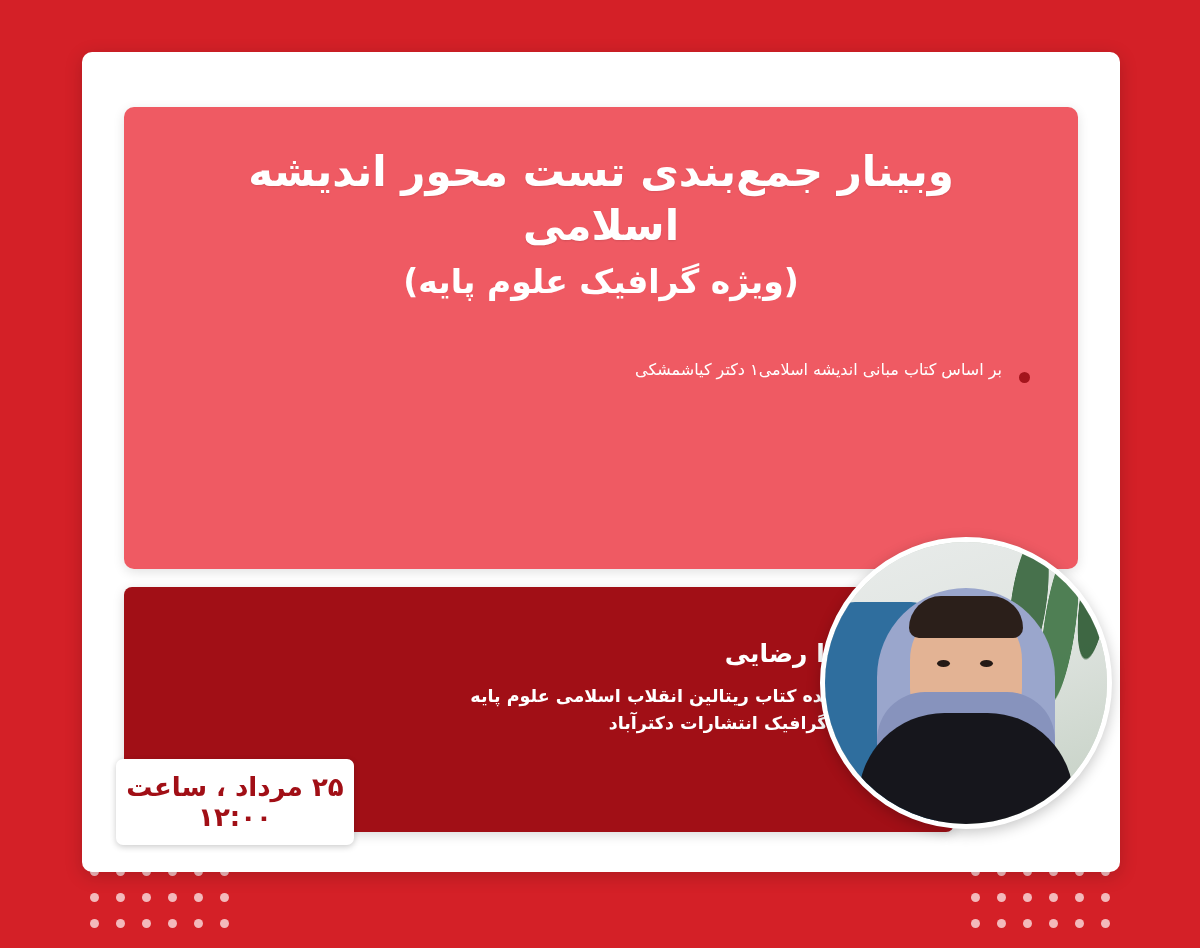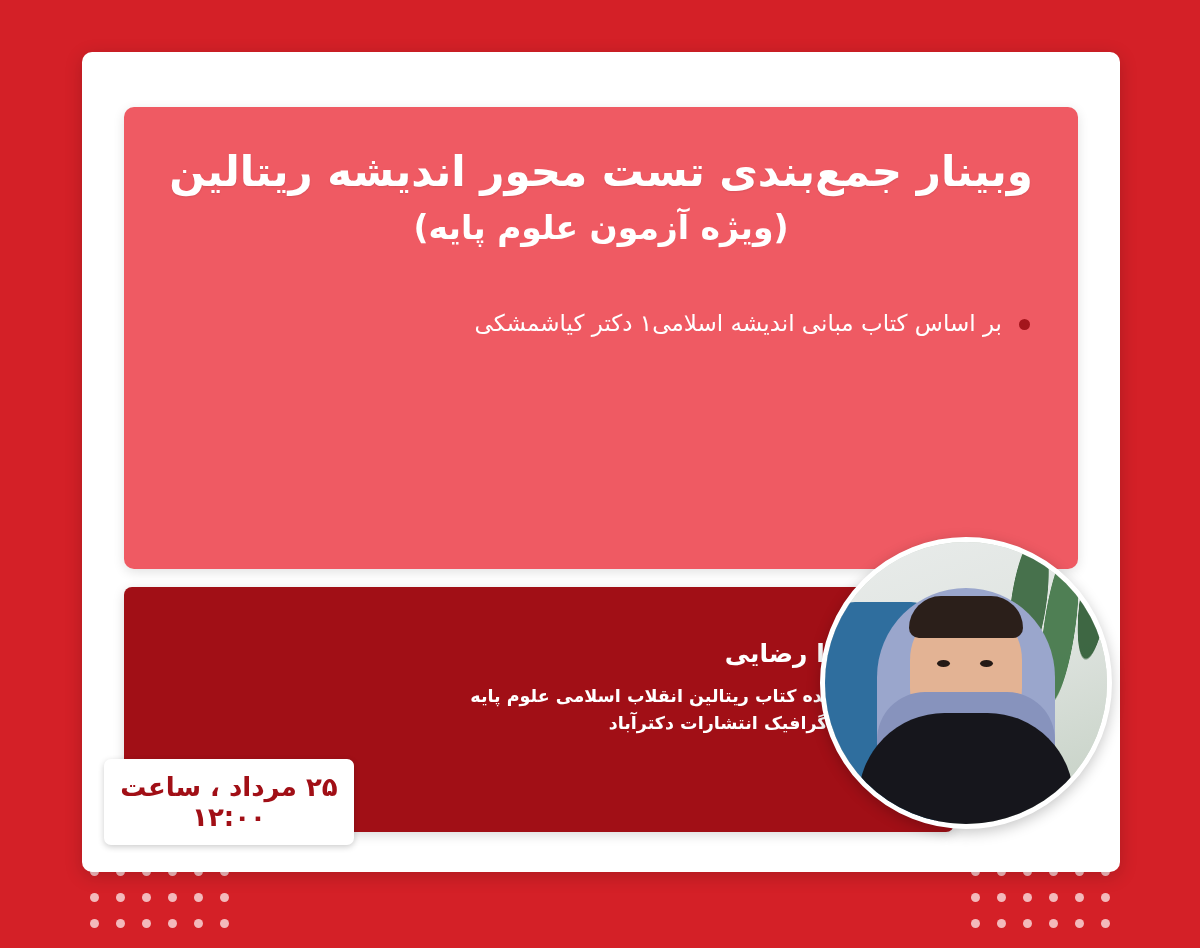--- a/index.html
+++ b/index.html
@@ -84,21 +84,21 @@
   }
 
   .bullets {
     margin: 52px 8px 0 8px;
     padding: 0;
     list-style: none;
     text-align: right;
   }
   .bullets li {
     color: #ffffff;
-    font-size: 23px;
+    font-size: 16px;
     line-height: 1.85;
     position: relative;
     padding-right: 28px;
     white-space: nowrap;
   }
   .bullets li::before {
     content: "";
     position: absolute;
     right: 0;
     top: 17px;
@@ -137,21 +137,21 @@
     margin: 14px 0 0 0;
   }
   .date-chip {
     position: absolute;
     right: 600px;
     left: 12px;
     top: 172px;
     width: 238px;
     background: #ffffff;
     border-radius: 7px;
-    padding: 13px 6px;
+    padding: 13px 0;
     text-align: center;
     color: #a10f16;
     font-size: 26px;
     font-weight: bold;
     box-shadow: 0 2px 6px rgba(0,0,0,0.20);
   }
 
   
   .photo {
     position: absolute;
@@ -307,22 +307,22 @@
   <div class="dot"></div>
   <div class="dot"></div>
   <div class="dot"></div>
   <div class="dot"></div>
   <div class="dot"></div>
 </div>
 
 <div class="card">
 
   <div class="panel-top">
-    <h1 class="title">وبینار جمع‌بندی تست محور اندیشه ریتالین</h1>
-    <h2 class="subtitle">(ویژه آزمون علوم پایه)</h2>
+    <h1 class="title">وبینار جمع‌بندی تست محور اندیشه اسلامی</h1>
+    <h2 class="subtitle">(ویژه گرافیک علوم پایه)</h2>
 
     <ul class="bullets">
       <li>بر اساس کتاب مبانی اندیشه اسلامی۱ دکتر کیاشمشکی</li>
     </ul>
   </div>
 
   <div class="panel-bottom">
     <div class="speaker-name">زهرا رضایی</div>
     <div class="speaker-role">
       <span class="sr-row">نویسنده کتاب ریتالین انقلاب اسلامی علوم پایه</span>

